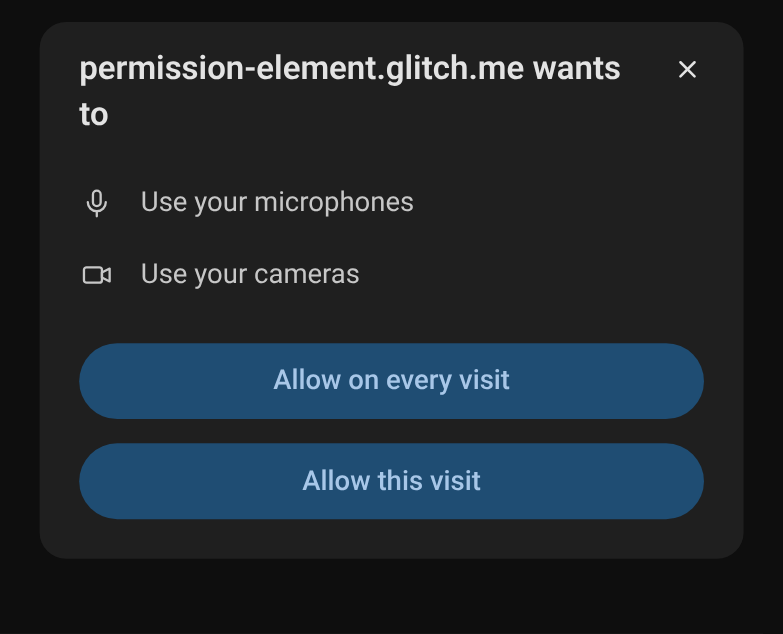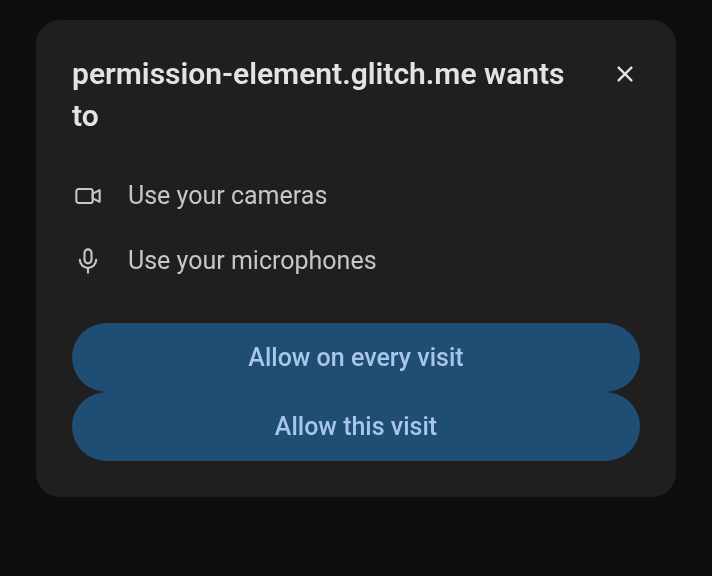--- a/index.html
+++ b/index.html
@@ -16,21 +16,21 @@
       display: flex;
       align-items: flex-start;
       justify-content: center;
       padding-top: 20px;
     }
     
     .permission-dialog {
       background: #1f1f1f;
       border-radius: 24px;
       width: 640px;
-      padding: 33px 36px 36px 36px;
+      padding: 22px 36px 36px 36px;
       position: relative;
     }
     
     .dialog-header {
       display: flex;
       align-items: flex-start;
       justify-content: space-between;
       margin-bottom: 44px;
     }
     
@@ -89,20 +89,21 @@
     
     .permission-label {
       color: #c7c7c7;
       font-size: 25px;
       font-weight: 400;
     }
     
     .button-group {
       display: flex;
       flex-direction: column;
+      gap: 22px;
     }
     
     .action-button {
       background: #1f4d73;
       border: none;
       border-radius: 50px;
       padding: 20px 24px;
       color: #a8c7e8;
       font-size: 25px;
       font-weight: 500;
@@ -123,37 +124,37 @@
           <line x1="5" y1="5" x2="19" y2="19"></line>
           <line x1="19" y1="5" x2="5" y2="19"></line>
         </svg>
       </span>
     </button>
   </div>
 
   <div class="permission-list">
     <div class="permission-item">
       <span class="permission-icon">
-        <svg viewBox="0 0 24 24" fill="none" stroke="#c7c7c7" stroke-width="1.8" stroke-linejoin="round" stroke-linecap="round">
-          <rect x="2" y="6" width="14" height="12" rx="2"></rect>
-          <path d="M16 10 L22 7 L22 17 L16 14 Z"></path>
-        </svg>
-      </span>
-      <span class="permission-label">Use your cameras</span>
-    </div>
-
-    <div class="permission-item">
-      <span class="permission-icon">
         <svg viewBox="0 0 24 24" fill="none" stroke="#c7c7c7" stroke-width="1.8" stroke-linecap="round" stroke-linejoin="round">
           <rect x="9" y="2" width="6" height="12" rx="3"></rect>
           <path d="M5 11 a7 7 0 0 0 14 0"></path>
           <line x1="12" y1="18" x2="12" y2="22"></line>
         </svg>
       </span>
       <span class="permission-label">Use your microphones</span>
+    </div>
+
+    <div class="permission-item">
+      <span class="permission-icon">
+        <svg viewBox="0 0 24 24" fill="none" stroke="#c7c7c7" stroke-width="1.8" stroke-linejoin="round" stroke-linecap="round">
+          <rect x="2" y="6" width="14" height="12" rx="2"></rect>
+          <path d="M16 10 L22 7 L22 17 L16 14 Z"></path>
+        </svg>
+      </span>
+      <span class="permission-label">Use your cameras</span>
     </div>
   </div>
 
   <div class="button-group">
     <button class="action-button">Allow on every visit</button>
     <button class="action-button">Allow this visit</button>
   </div>
 </div>
 
 </body></html>

